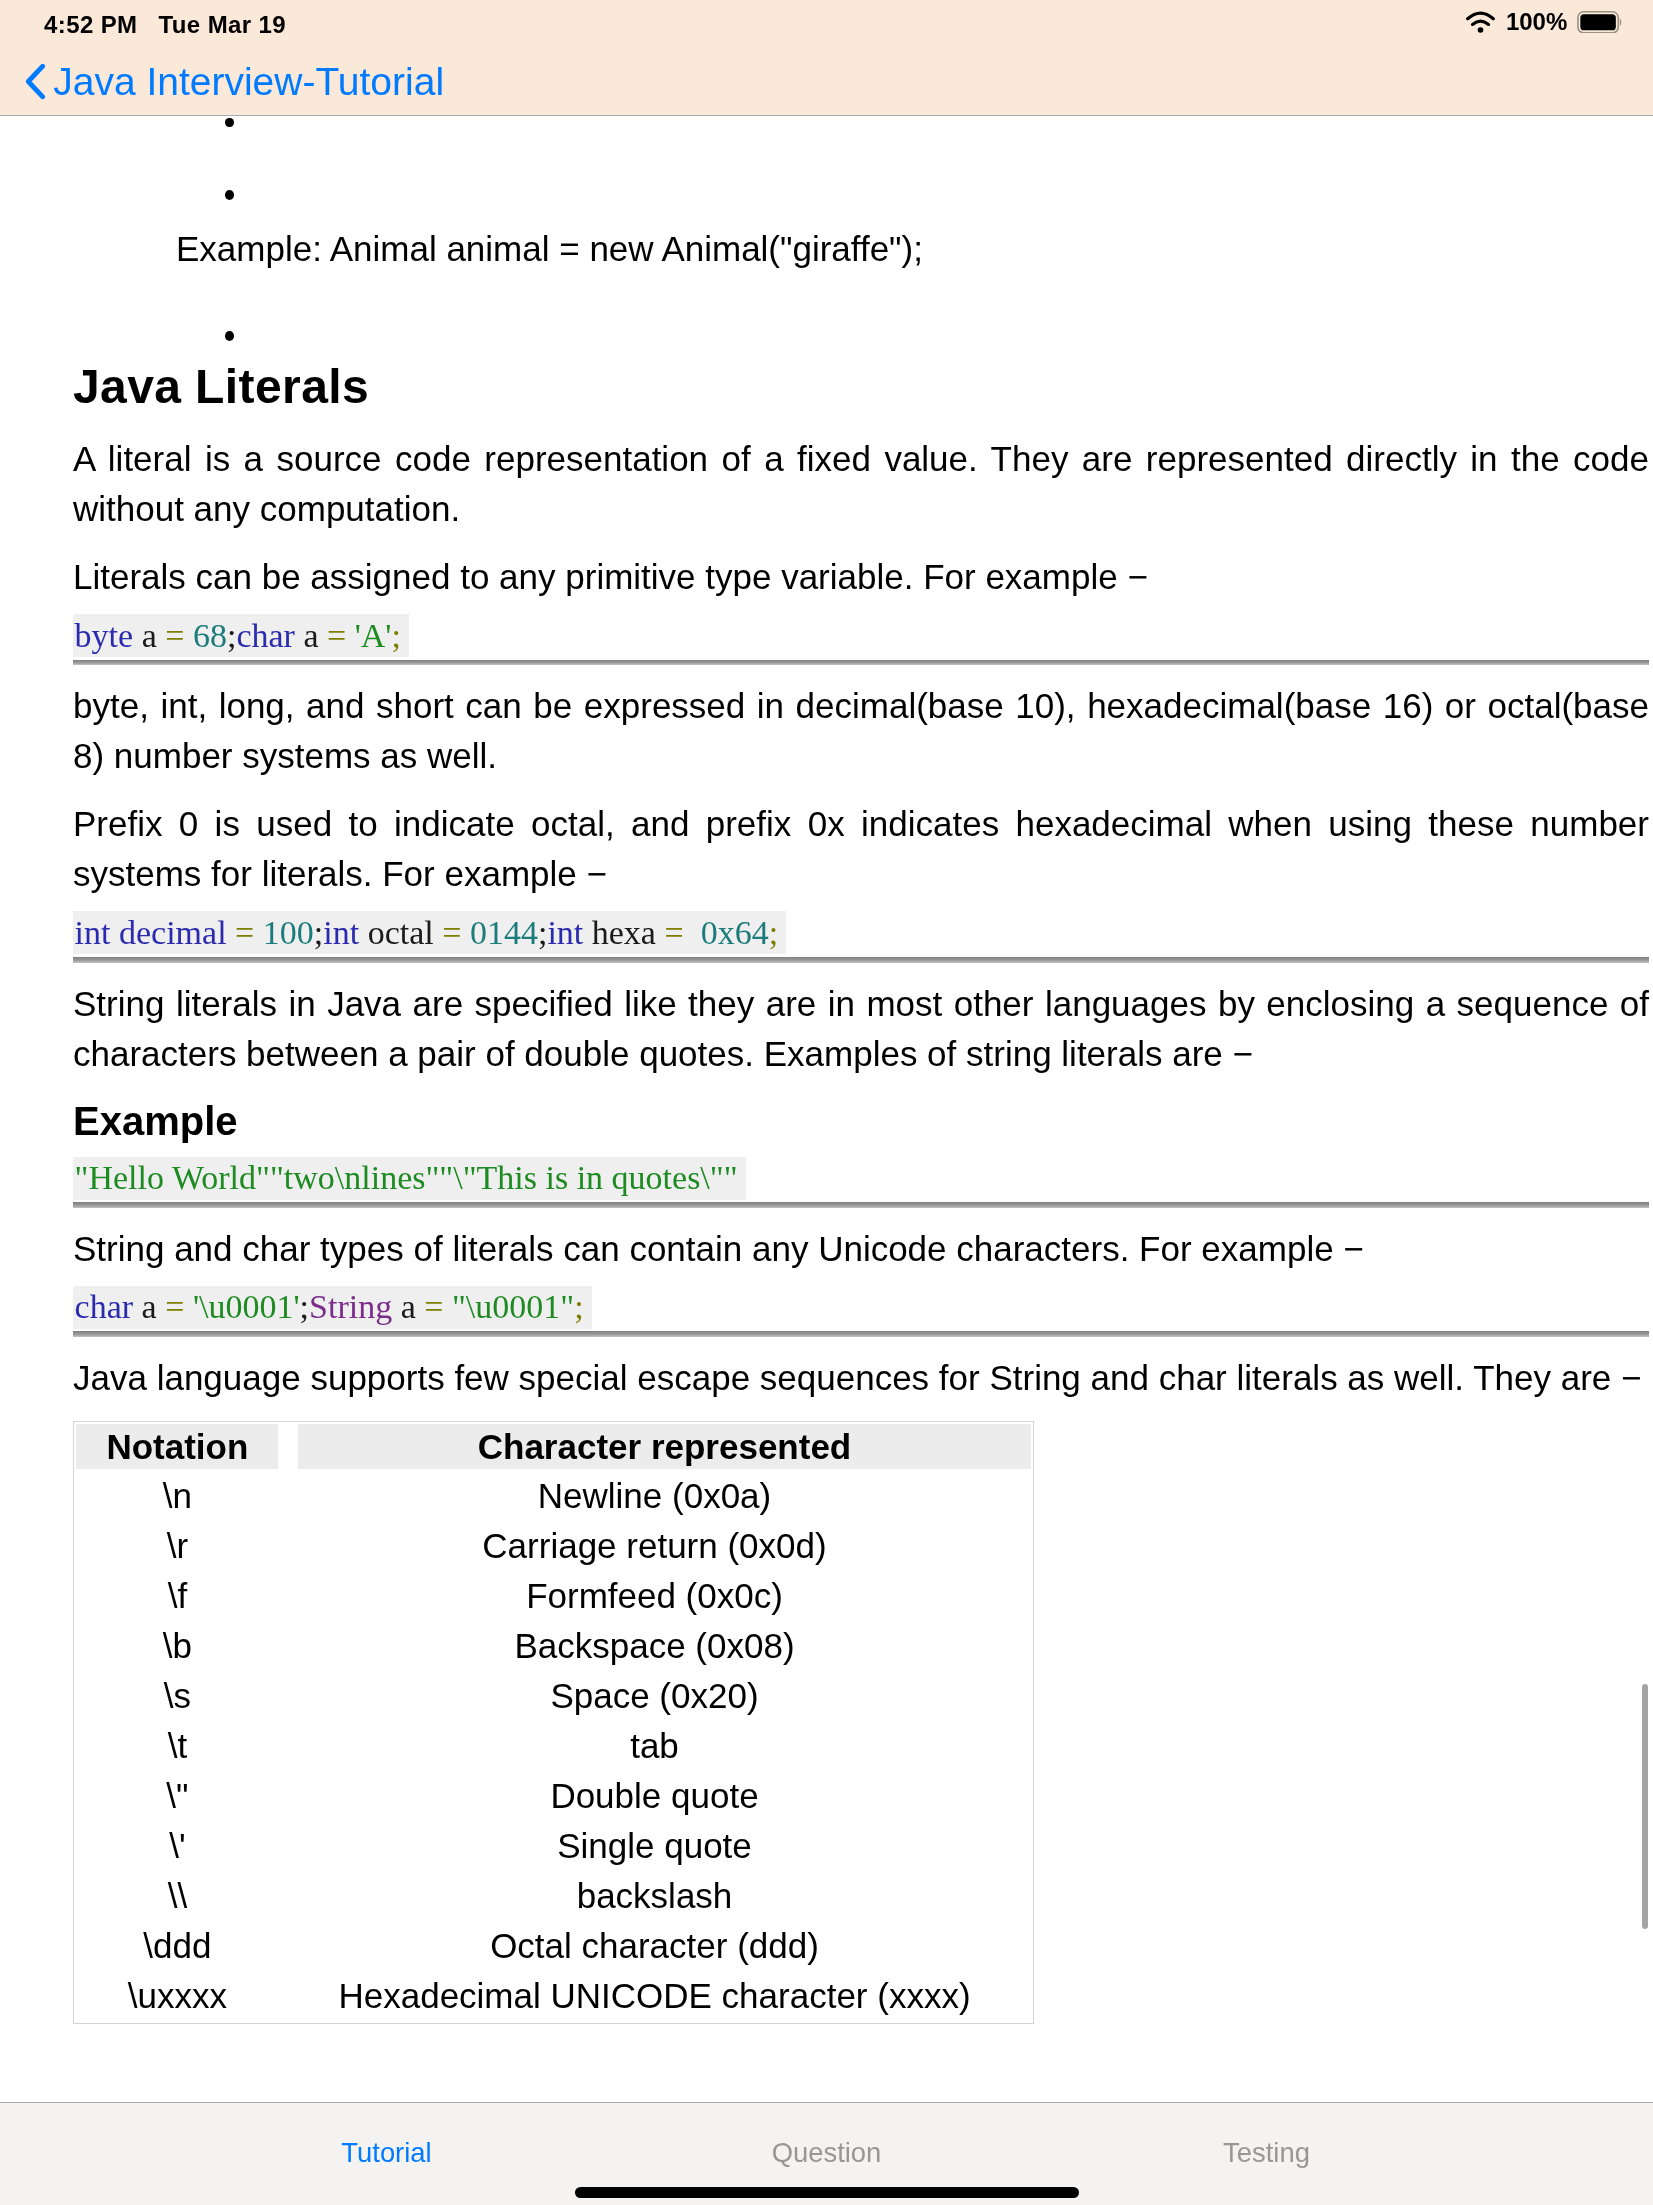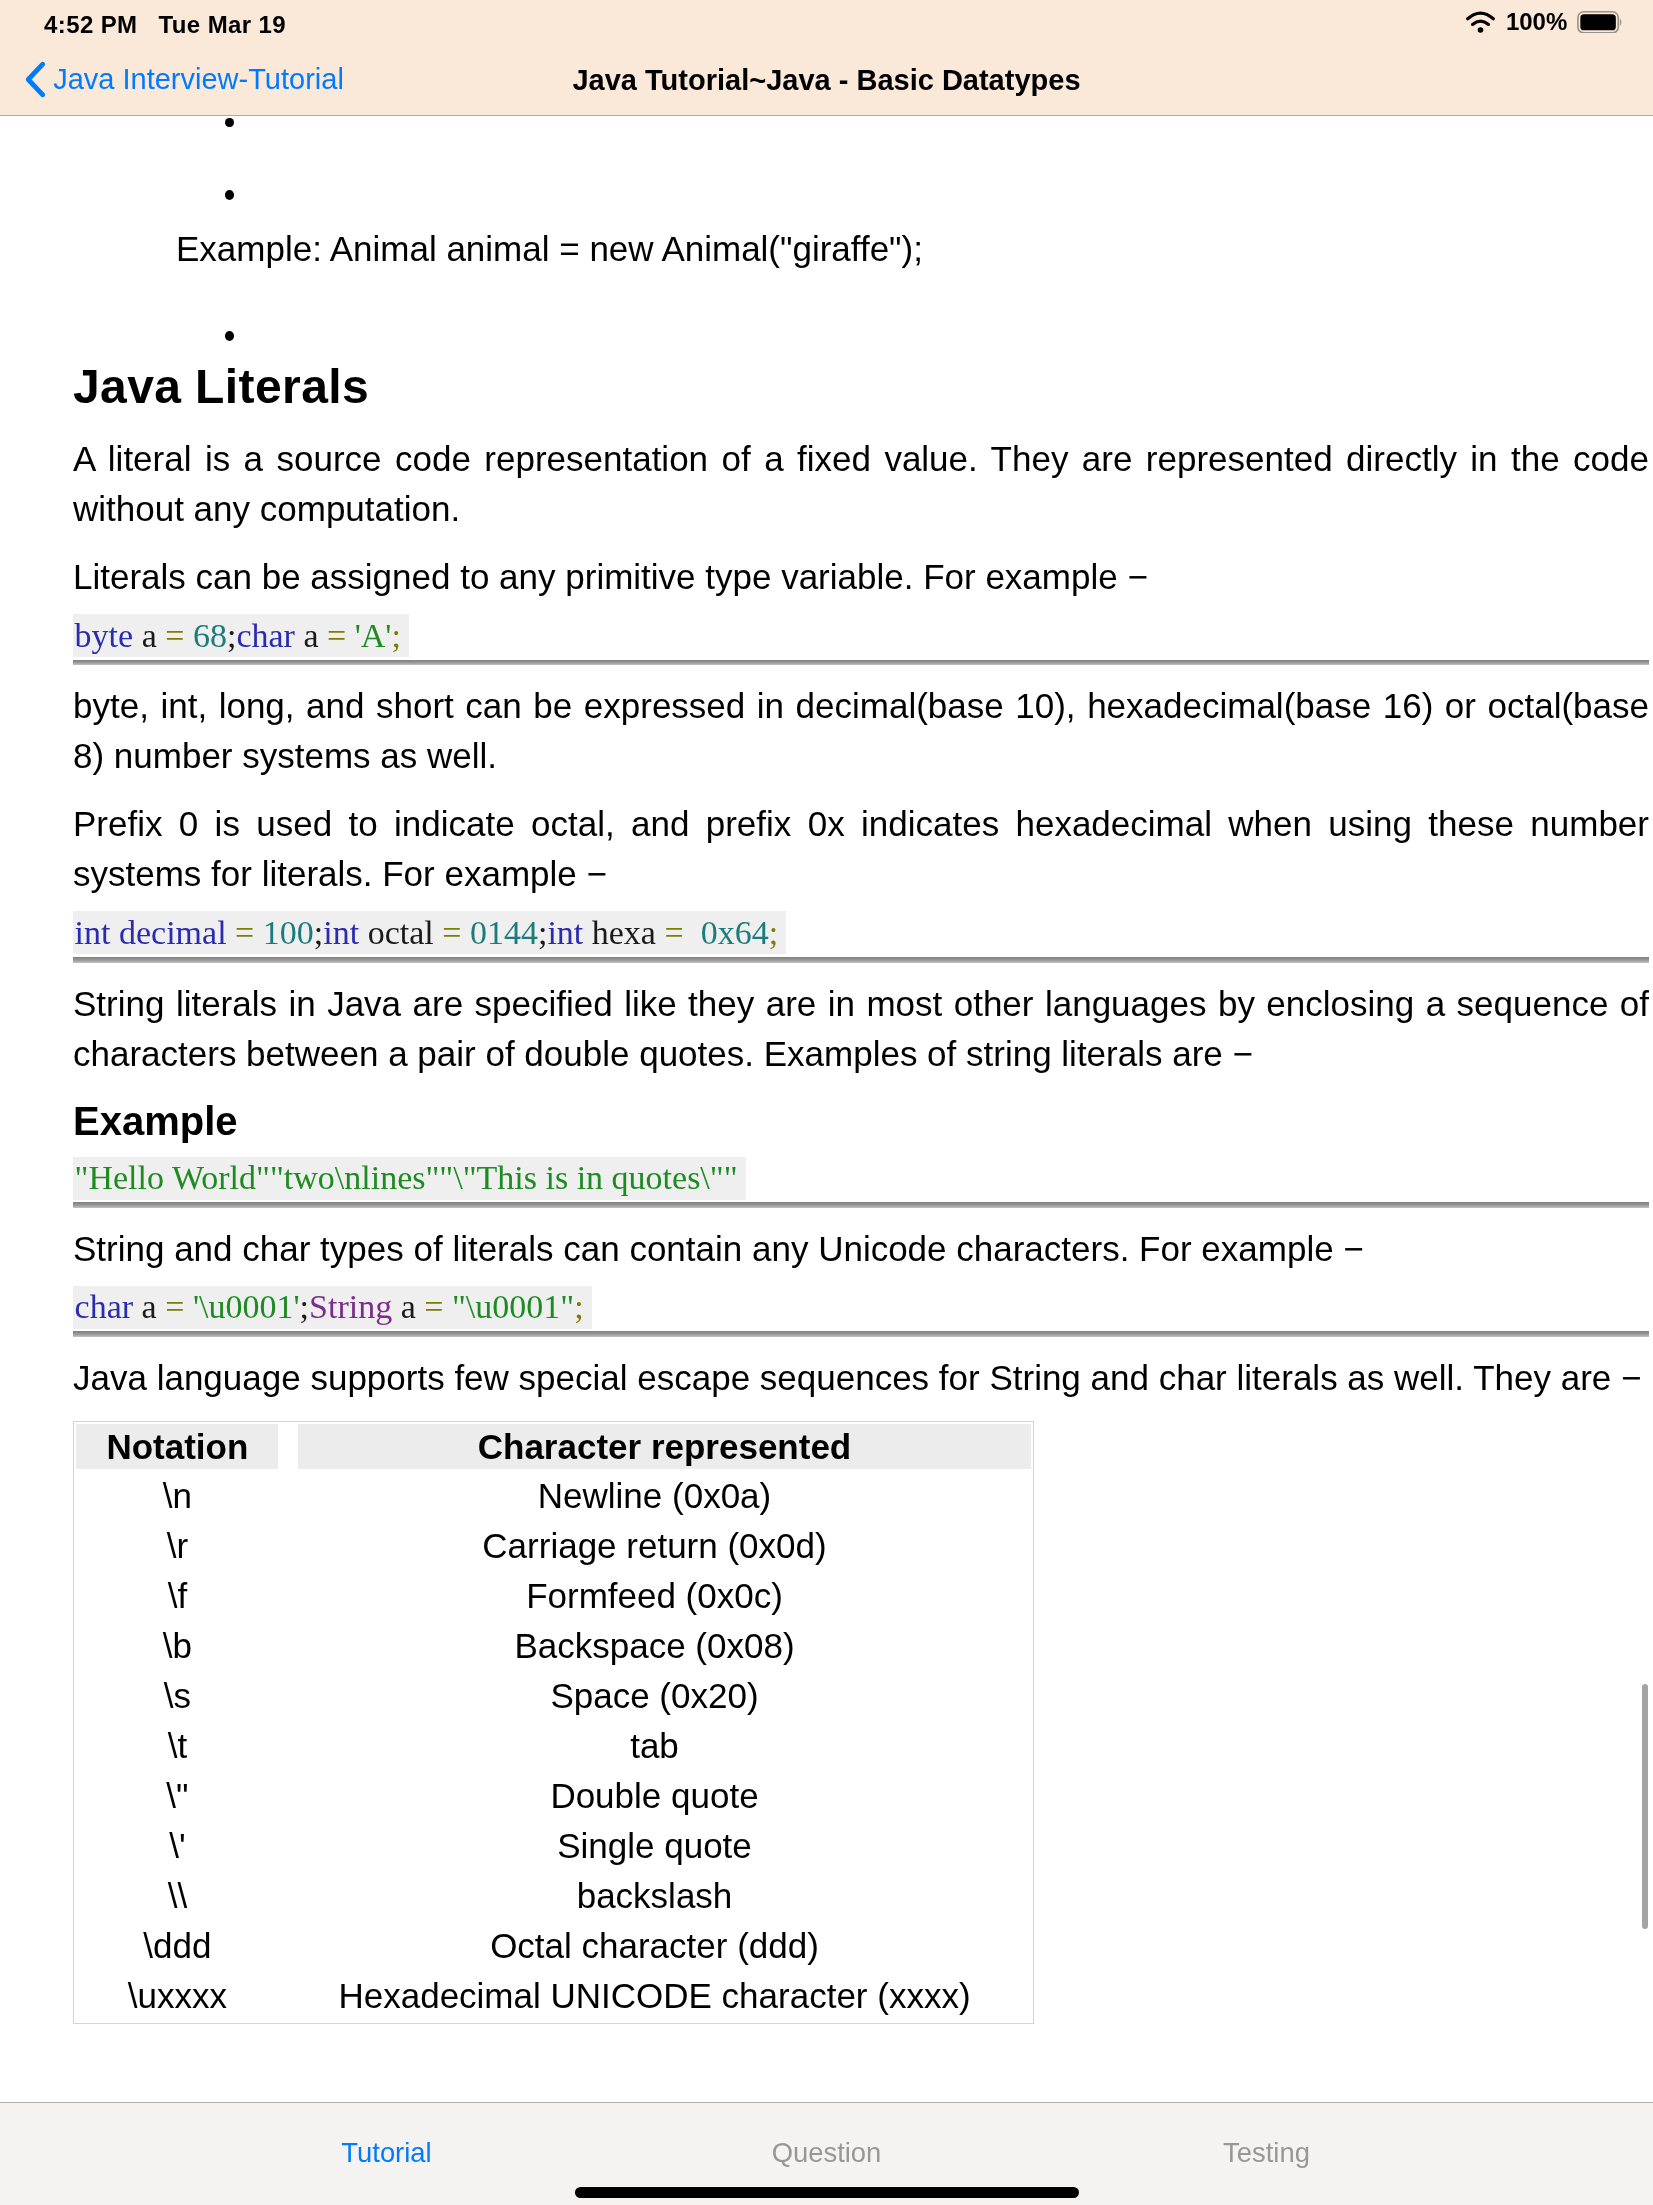--- a/index.html
+++ b/index.html
@@ -8,21 +8,21 @@
 
   
   .header{position:absolute;top:0;left:0;width:1653px;height:116px;
           background:var(--header_bg,#FAE8D8);border-bottom:1.6px solid #ABABAB;box-sizing:border-box;}
   .status-left{position:absolute;top:11.3px;left:44px;font-size:24px;font-weight:700;letter-spacing:0.4px;}
   .status-left .date{margin-left:21px;}
   .status-right{position:absolute;top:8px;right:29px;display:flex;align-items:center;gap:9.7px;}
   .battery-pct{font-size:24px;font-weight:600;}
   .navrow{position:absolute;top:45px;left:0;width:100%;height:69px;}
   .back-btn{position:absolute;left:21px;top:14.5px;display:flex;align-items:center;gap:4.8px;cursor:pointer;}
-  .back-btn .lbl{font-size:29px;color:var(--accent,#007AFF);}
+  .back-btn .lbl{font-size:39px;color:var(--accent,#007AFF);}
   .nav-title{position:absolute;left:0;right:0;top:19.4px;text-align:center;font-size:29px;font-weight:700;}
 
   
   .content{position:absolute;top:116px;left:0;right:0;bottom:103px;overflow:hidden;
            padding:0 4px 0 73px;box-sizing:border-box;}
   .lead-block{position:relative;height:242px;}
   .bullet{position:absolute;width:9px;height:9.7px;border-radius:50%;background:#000;left:152px;}
   .b1{top:1.6px}.b2{top:74px}.b3{top:215px}
   .example-line{position:absolute;left:103px;top:113px;font-size:35px;}
 
@@ -92,21 +92,20 @@
     </div>
     <div class="navrow">
       <div class="back-btn">
         <span>
           <svg width="27.4" height="39" viewBox="0 0 34 48">
             <path d="M27 5 L9 24 L27 43" fill="none" stroke="#007AFF" stroke-width="6" stroke-linecap="round" stroke-linejoin="round"></path>
           </svg>
         </span>
         <span class="lbl">Java Interview-Tutorial</span>
       </div>
-      <div class="nav-title">Java Tutorial~Java - Basic Datatypes</div>
     </div>
   </div>
 
   <div class="content">
 
     <div class="lead-block">
       <span class="bullet b1"></span>
       <span class="bullet b2"></span>
       <div class="example-line">Example: Animal animal = new Animal("giraffe");</div>
       <span class="bullet b3"></span>

